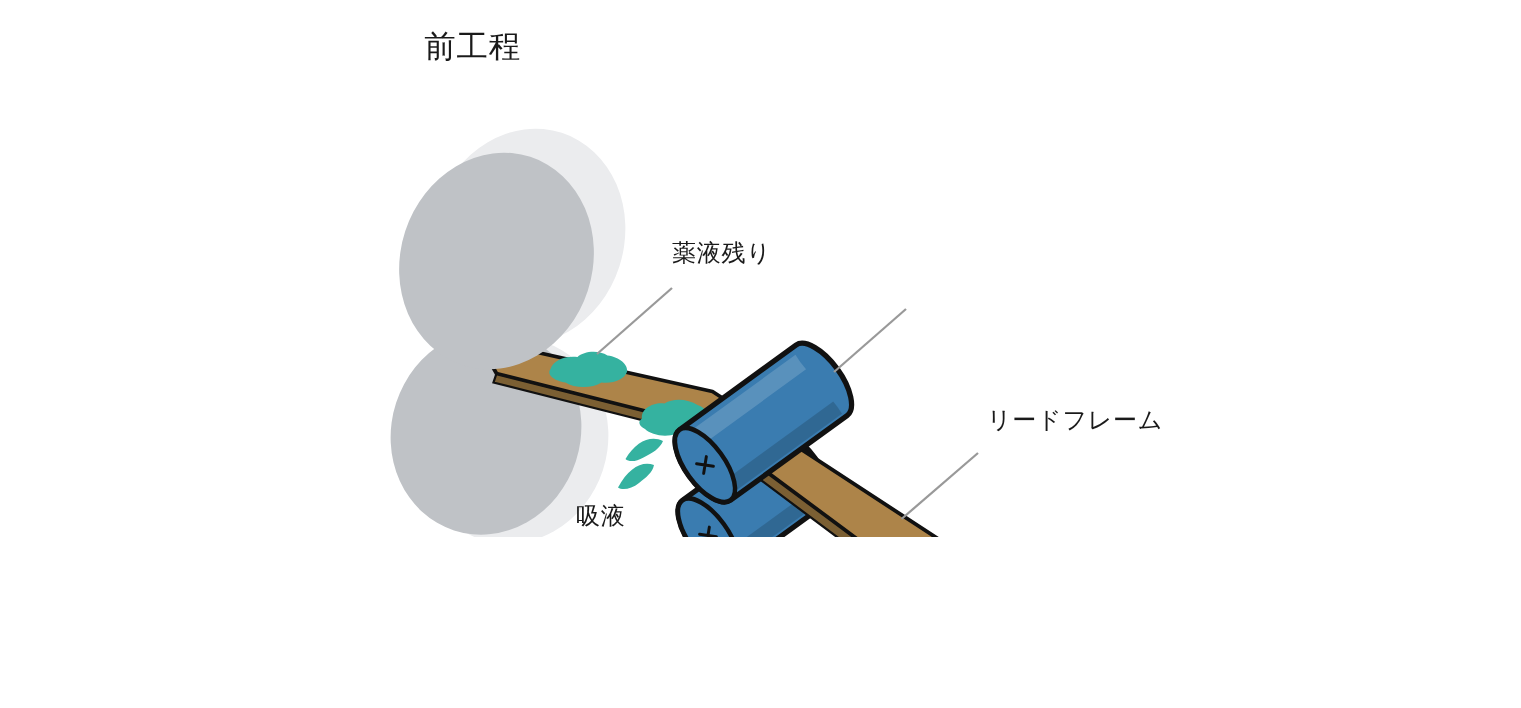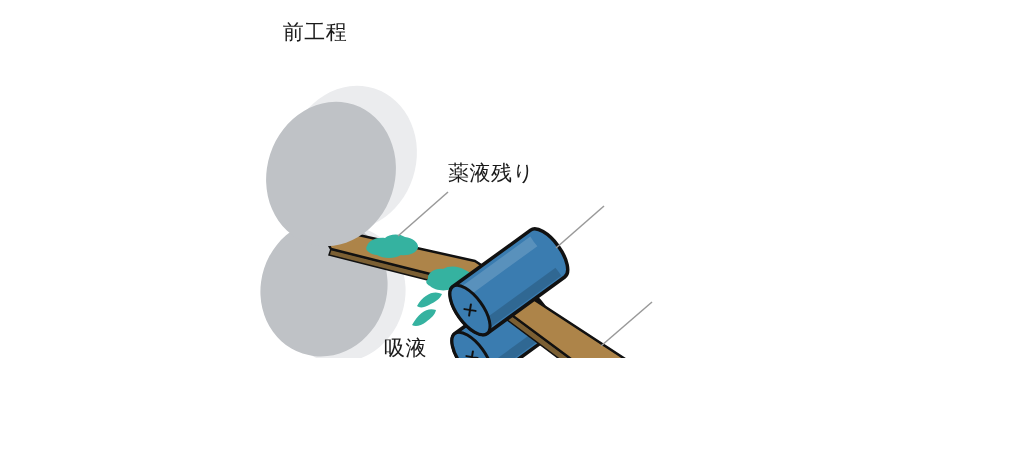--- a/index.html
+++ b/index.html
@@ -2,21 +2,21 @@
 <html><head>
 <meta charset="utf-8">
 <style>
   html,body{margin:0;padding:0;background:#ffffff;}
   #stage{
     position:relative;width:1014px;height:358px;background:#ffffff;
     overflow:hidden;font-family:"Liberation Sans","DejaVu Sans",sans-serif;margin-left:15px;
   }
   #diagram-svg{position:absolute;left:0;top:0;}
   .lbl{
-    position:absolute;color:#1a1a1a;font-size:21px;line-height:1.25;
+    position:absolute;color:#1a1a1a;font-size:16px;line-height:1.25;
     white-space:nowrap;letter-spacing:0.5px;text-align:right;
   }
   .title-block{
     position:absolute;left:128px;top:16px;width:344px;text-align:center;
     color:#1a1a1a;font-size:21px;line-height:32px;letter-spacing:0.5px;
   }
 </style>
 </head>
 <body>
 
@@ -68,17 +68,18 @@
     <line x1="637" y1="302" x2="586" y2="346" stroke-width="1.5" stroke="#999999"></line>
   </svg>
 
   <div class="title-block">
     <div>前工程</div>
   </div>
 
   <div class="lbl" style="left:433px;top:160px;">薬液残り</div>
 
 
+  <div class="lbl" style="left:643px;top:271px;">リードフレーム</div>
 
   <div class="lbl" style="left:369px;top:335px;">吸液</div>
 
 
 </div>
 
 </body></html>

